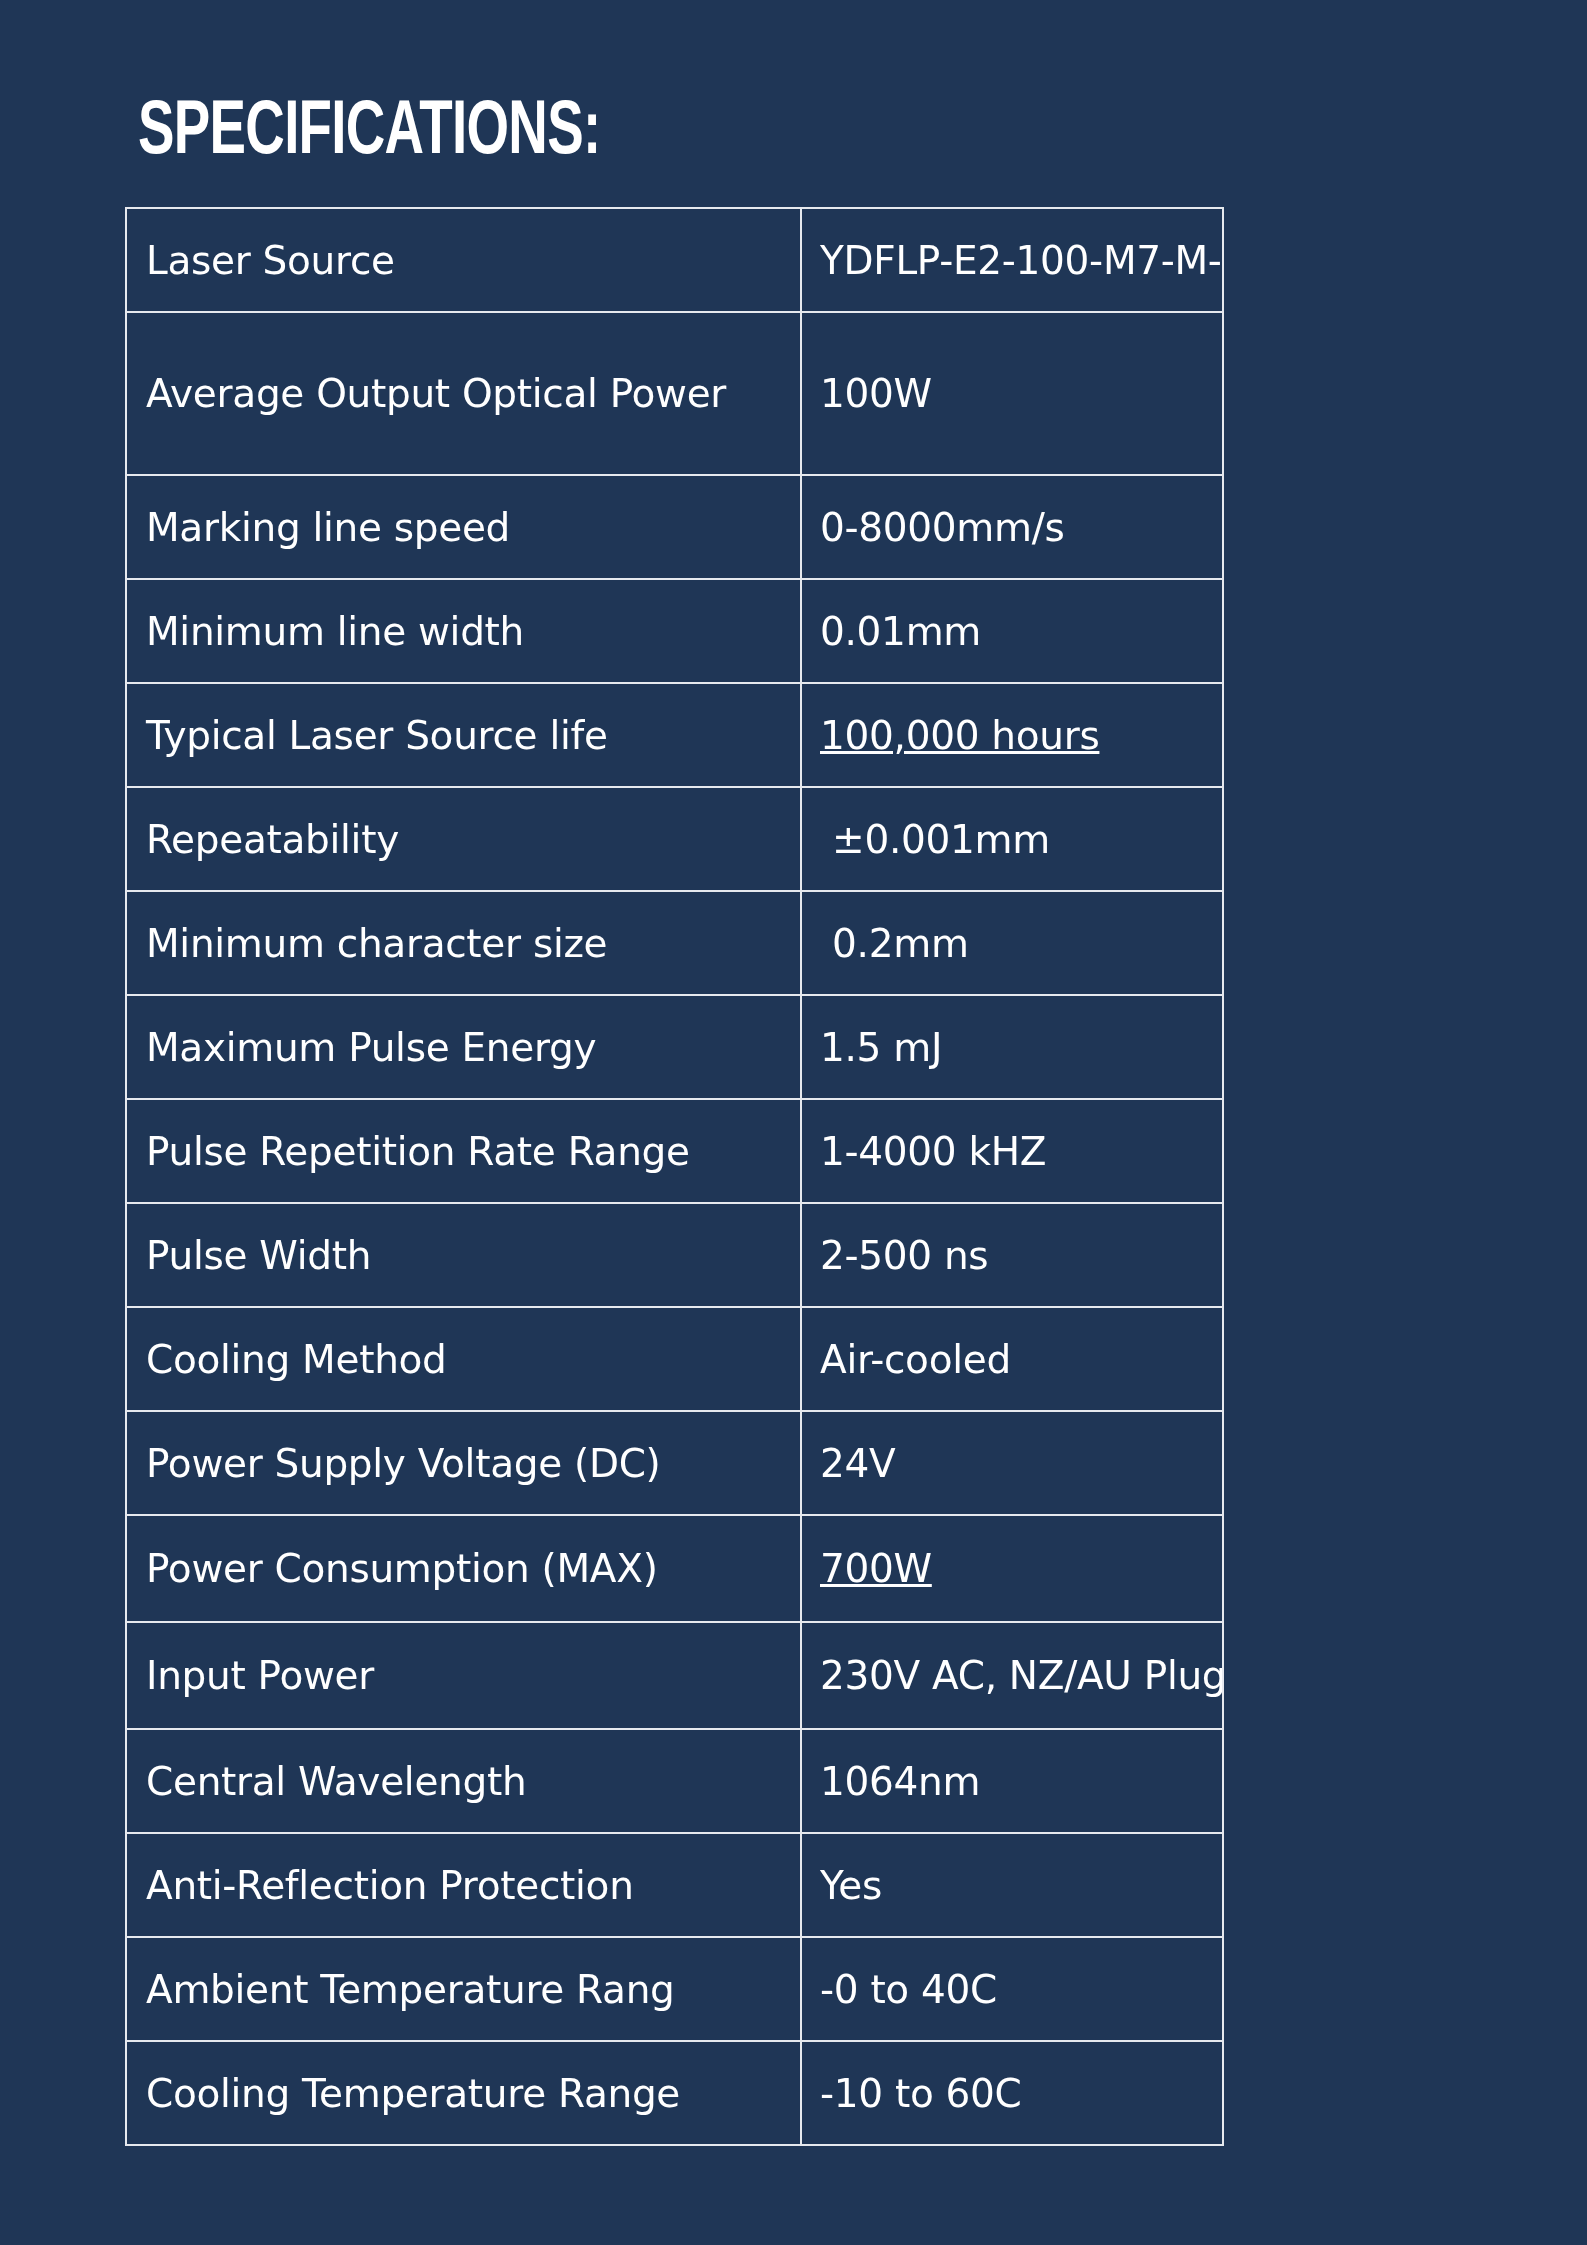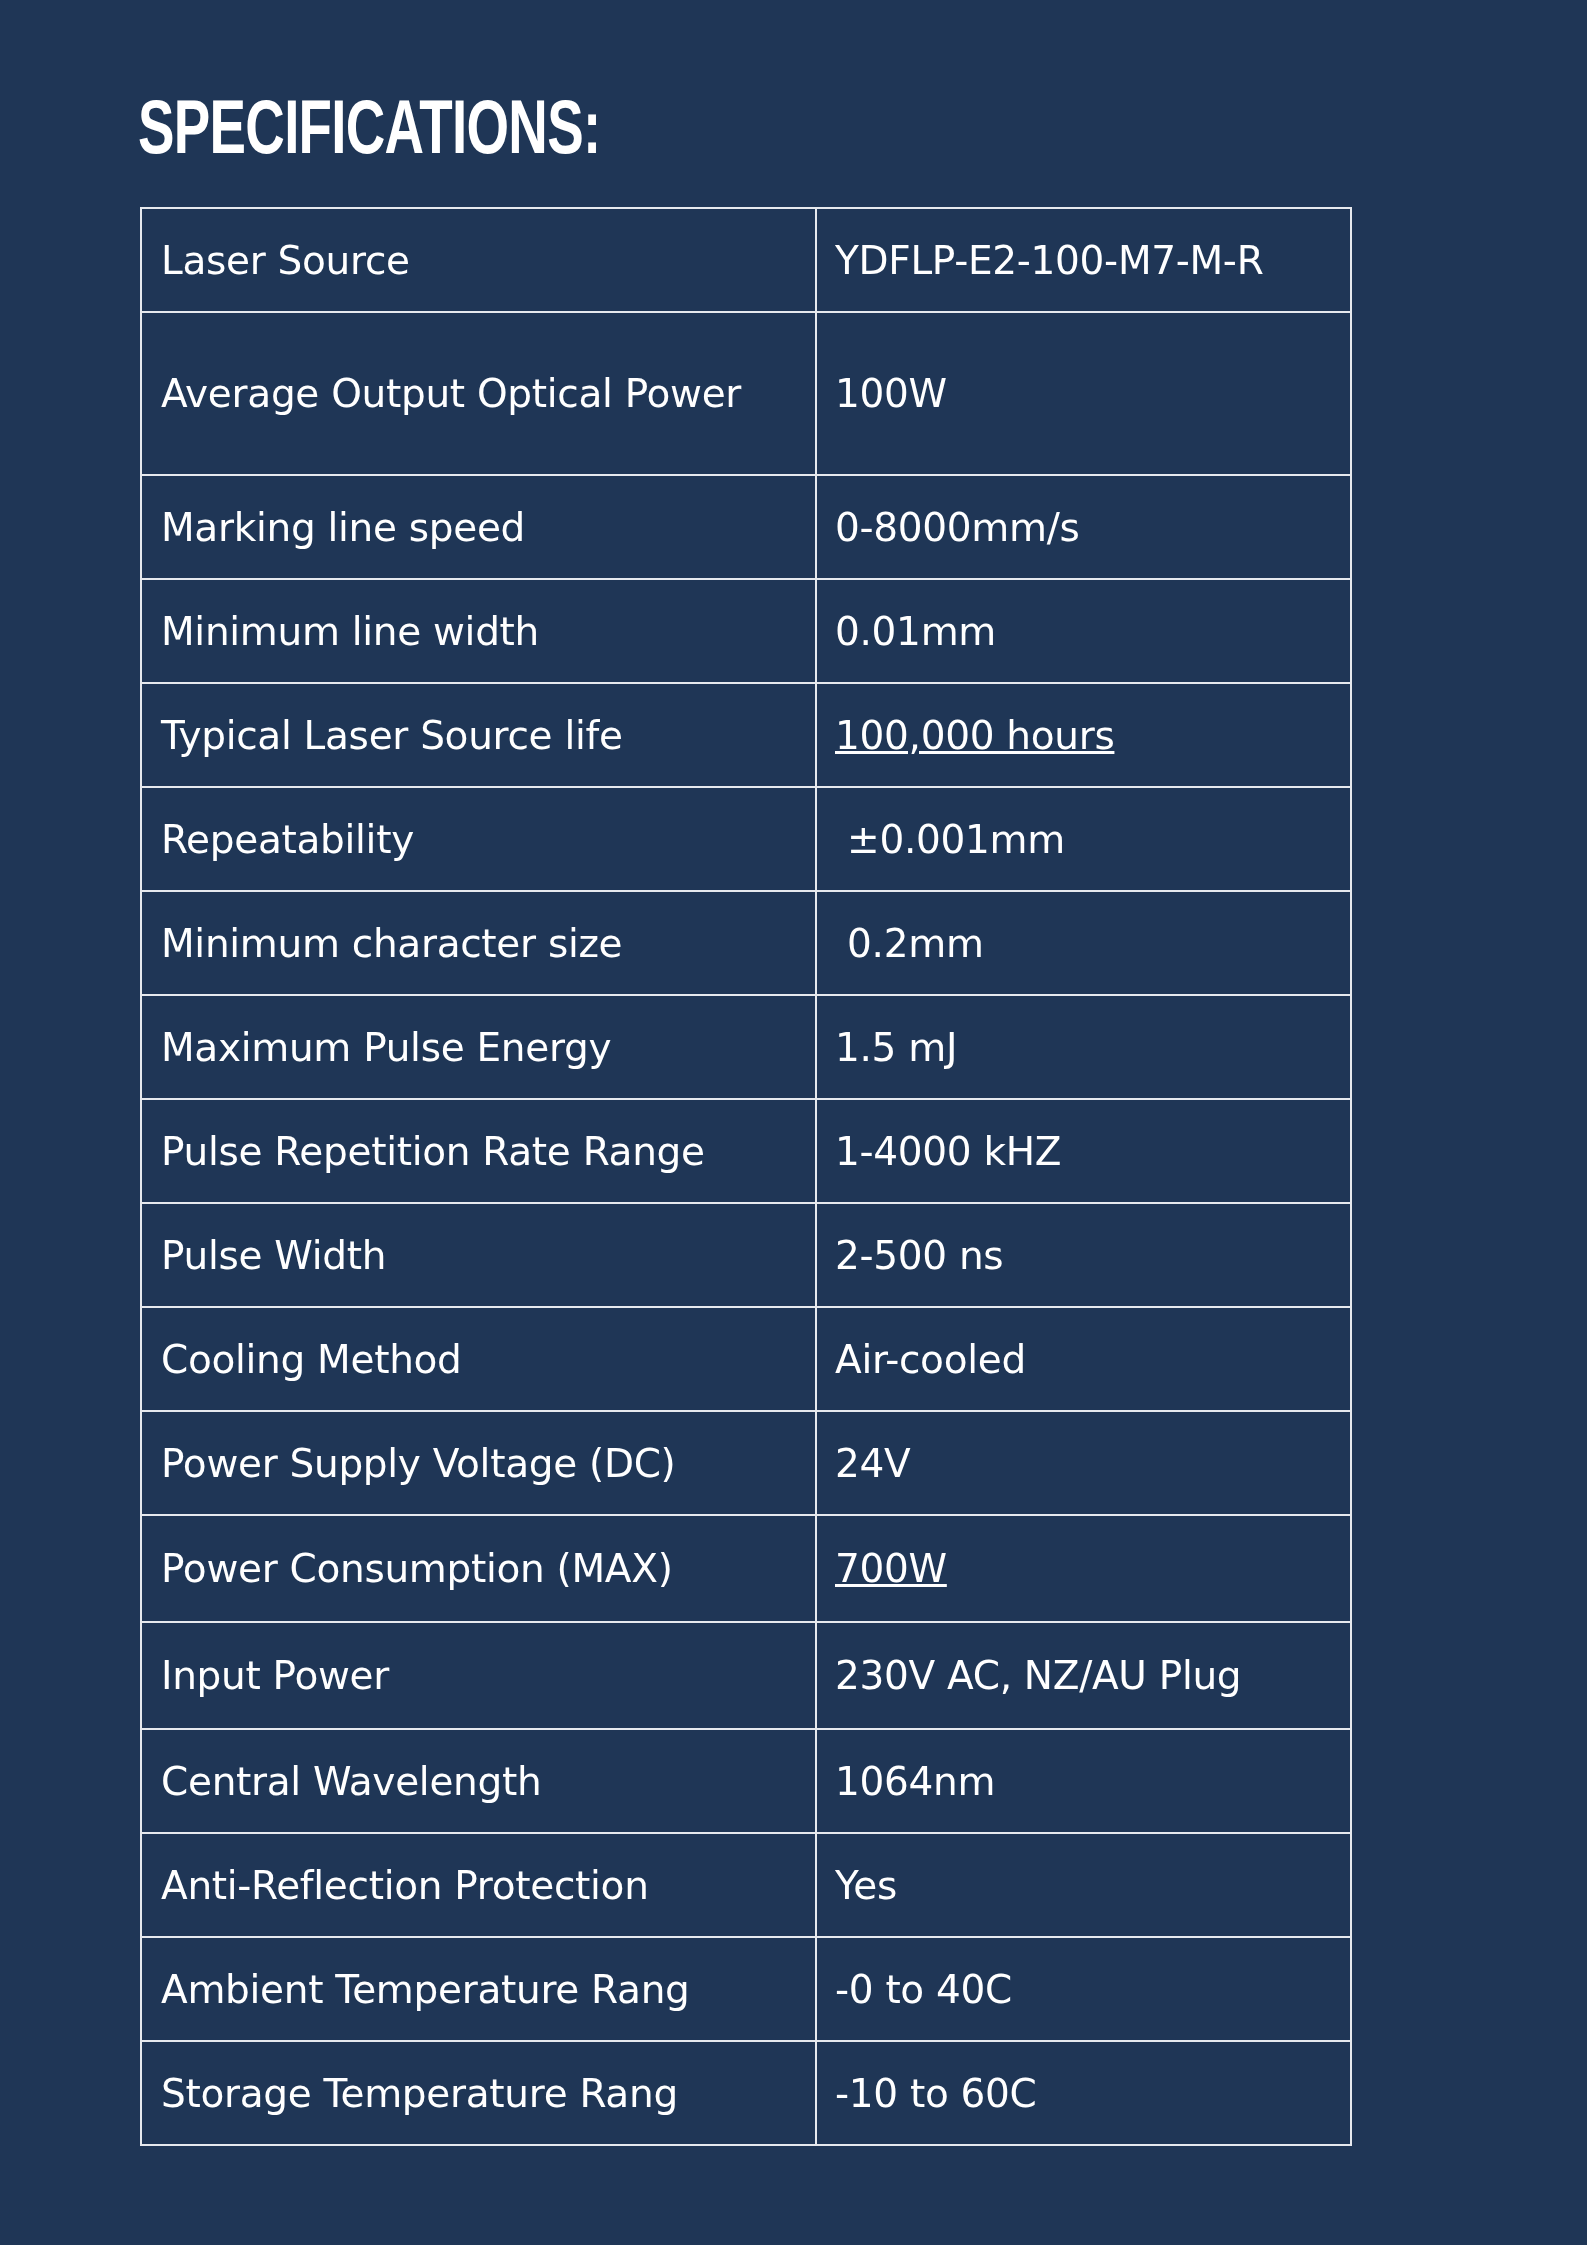--- a/index.html
+++ b/index.html
@@ -7,21 +7,21 @@
     width:1587px; height:2245px; background:#1f3656; position:relative; overflow:hidden;
     font-family:"DejaVu Sans", sans-serif; color:#ffffff;
   }
   .title {
     position:absolute; left:138px; top:86px; margin:0;
     font-family:"Liberation Sans", sans-serif; font-weight:bold;
     font-size:76px; line-height:82px; letter-spacing:-1px;
     transform:scaleX(0.72); transform-origin:left top; white-space:nowrap;
   }
   table.spec {
-    position:absolute; left:140px; top:207px; width:1212px;
+    position:absolute; left:125px; top:207px; width:1099px;
     border-collapse:collapse; table-layout:fixed;
   }
   table.spec td {
     border:2px solid #e6e9ee; padding:0 0 0 19px; font-size:39px;
     vertical-align:middle; white-space:nowrap; overflow:hidden;
     letter-spacing:-0.3px;
   }
   table.spec td.k { width:654px; }
   table.spec td.v { padding-left:18px; }
 </style>
@@ -94,17 +94,17 @@
       </tr>
       <tr style="height: 104px;">
         <td class="k">Anti-Reflection Protection</td>
         <td class="v" style="white-space: pre;">Yes</td>
       </tr>
       <tr style="height: 104px;">
         <td class="k">Ambient Temperature Rang</td>
         <td class="v" style="white-space: pre; border-radius: 32px;">-0 to 40C</td>
       </tr>
       <tr style="height: 104px;">
-        <td class="k">Storage Temperature Rang</td>
+        <td class="k">Cooling Temperature Range</td>
         <td class="v" style="white-space: pre;">-10 to 60C</td>
       </tr>
     </tbody>
 </table>
 
 </body></html>

